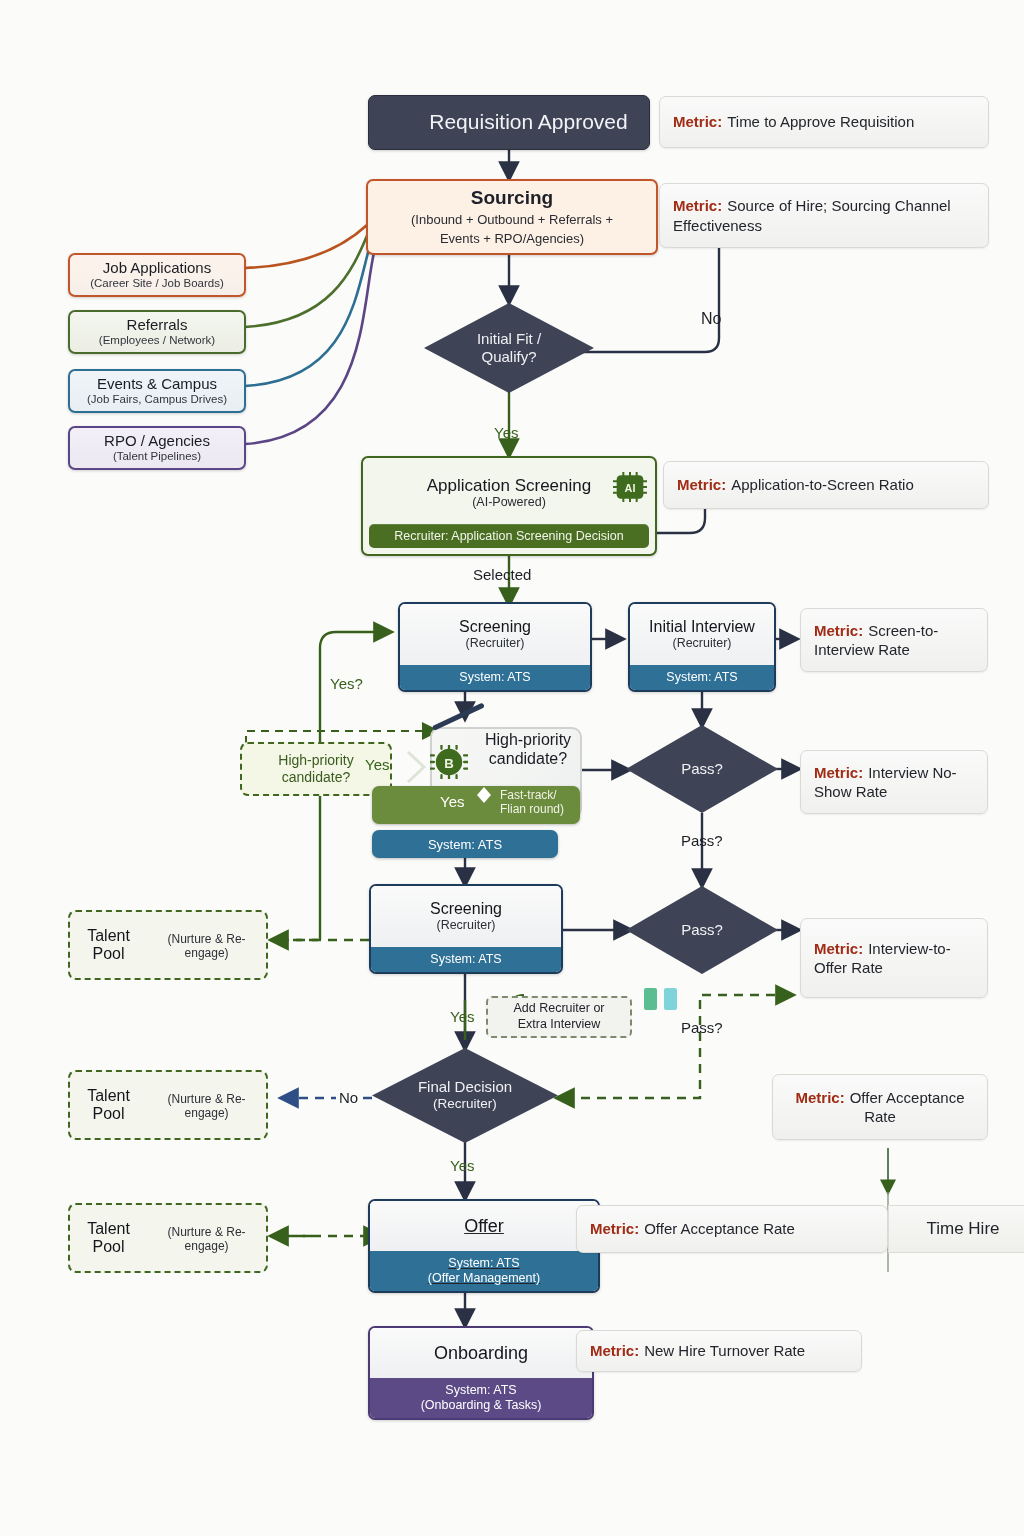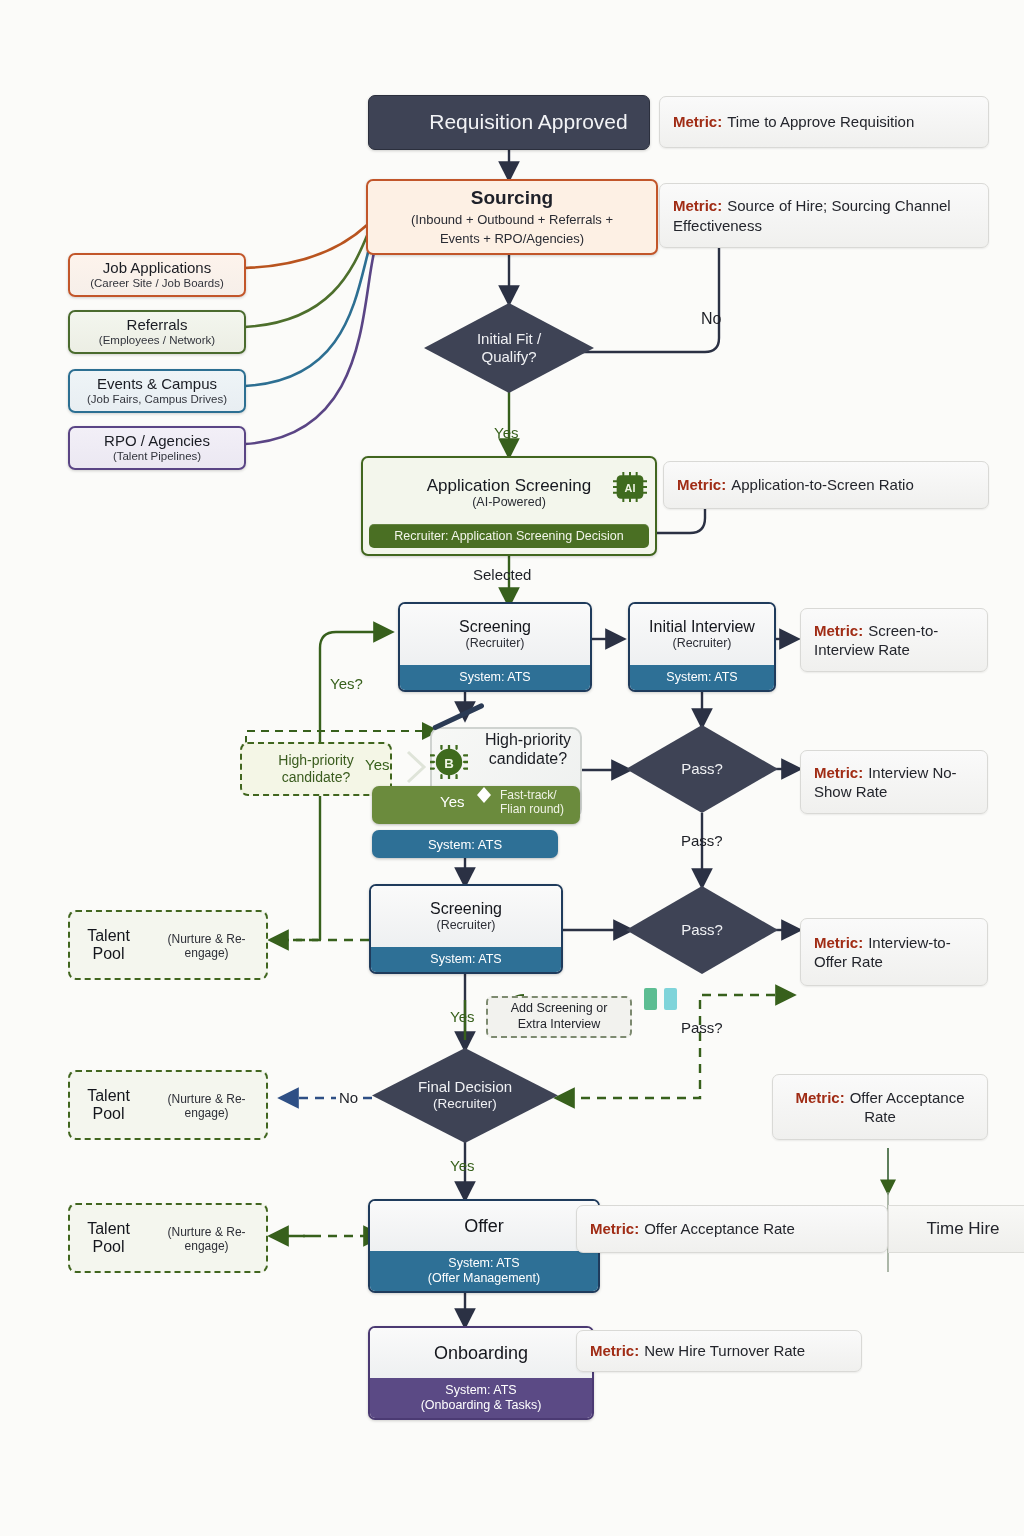--- a/index.html
+++ b/index.html
@@ -329,37 +329,37 @@
     </div>
   </div>
   <div class="diamond" style="left:626px;top:886px;width:152px;height:88px;">
     <div class="dshape">
       <div class="dlabel">Pass?</div>
     </div>
   </div>
 
   <div class="ghost addass" style="left:486px;top:996px;width:146px;height:42px;">
     <span>
-      <span>Add Screening or</span><br>
+      <span>Add Recruiter or</span><br>
       <span>Extra Interview</span>
     </span>
   </div>
   <div class="swatch" style="left:644px;top:988px;width:13px;height:22px;background:#5cbd92;"></div>
   <div class="swatch" style="left:664px;top:988px;width:13px;height:22px;background:#7fd4da;"></div>
 
   <div class="diamond" style="left:372px;top:1048px;width:186px;height:95px;">
     <div class="dshape">
       <div class="dlabel">
         <div>Final Decision</div>
         <div style="font-size:13.5px;">(Recruiter)</div>
       </div>
     </div>
   </div>
 
-  <div class="node stagebox blue" style="left:368px;top:1199px;width:232px;height:94px;">
+  <div class="node stagebox blue" style="left:368px;top:1199px;width:232px;height:94px;text-decoration:underline;">
     <div class="head">
       <div class="n-title" style="font-size:18px;">Offer</div>
     </div>
     <div class="sys">
       <div>System: ATS</div>
       <div>(Offer Management)</div>
     </div>
   </div>
 
   <div class="node stagebox purple" style="left:368px;top:1326px;width:226px;height:94px;">
@@ -406,21 +406,21 @@
       <b>Metric:</b><span>Screen-to-Interview Rate</span>
     </div>
   </div>
 
   <div class="metric" style="left:800px;top:750px;width:188px;height:64px;">
     <div>
       <b>Metric:</b><span>Interview No-Show Rate</span>
     </div>
   </div>
 
-  <div class="metric" style="left:800px;top:918px;width:188px;height:68px;">
+  <div class="metric" style="left:800px;top:918px;width:188px;height:80px;">
     <div>
       <b>Metric:</b><span>Interview-to-Offer Rate</span>
     </div>
   </div>
 
   <div class="metric" style="left:772px;top:1074px;width:216px;height:66px;text-align:center;justify-content:center;">
     <div>
       <b>Metric:</b><span>Offer Acceptance Rate</span>
     </div>
   </div>

